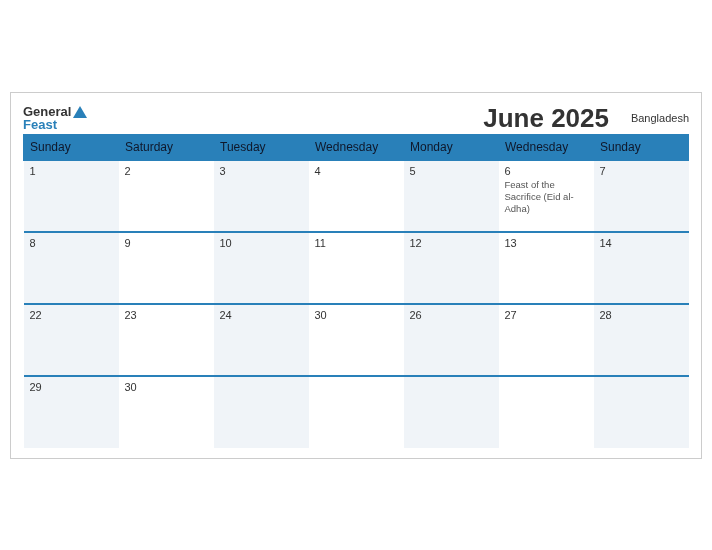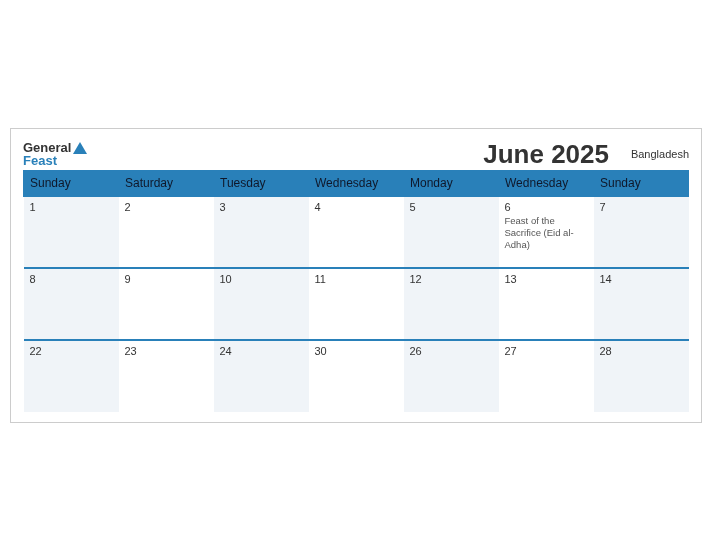--- a/index.html
+++ b/index.html
@@ -205,15 +205,28 @@
           <td>
             <span class="day-num">26</span>
           </td>
           <td>
             <span class="day-num">27</span>
           </td>
           <td>
             <span class="day-num">28</span>
           </td>
         </tr>
+        <tr>
+          <td>
+            <span class="day-num">29</span>
+          </td>
+          <td>
+            <span class="day-num">30</span>
+          </td>
+          <td></td>
+          <td></td>
+          <td></td>
+          <td></td>
+          <td></td>
+        </tr>
       </tbody>
   </table>
 </div>
 
 </body></html>

